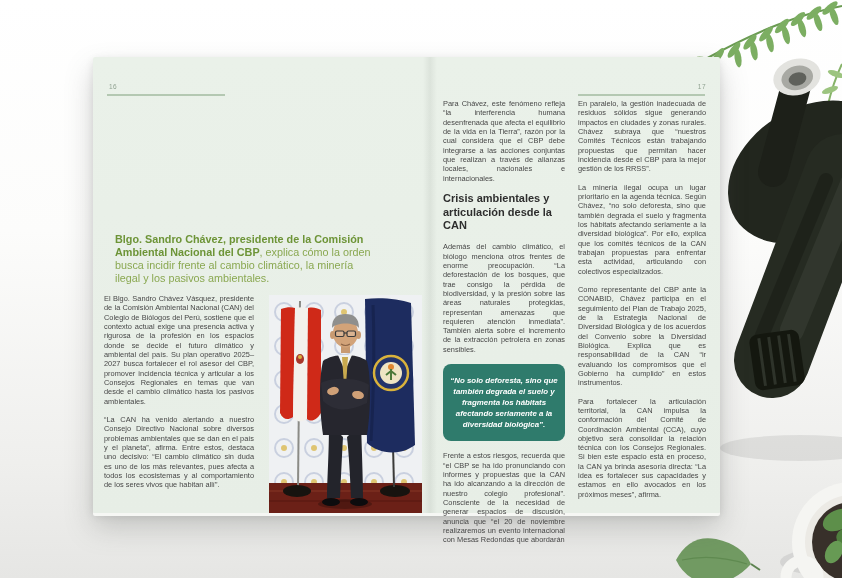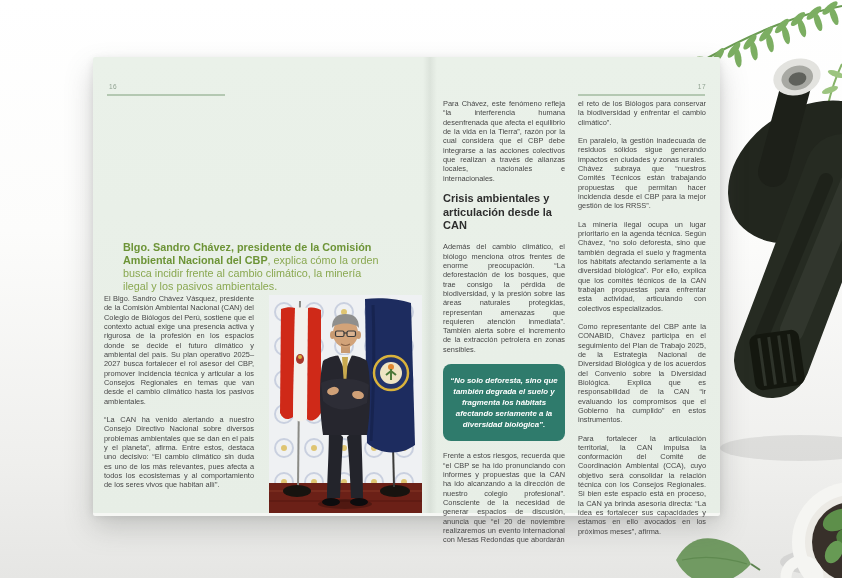--- a/index.html
+++ b/index.html
@@ -14,21 +14,21 @@
   .spine{position:absolute;left:330px;top:0;width:14px;height:100%;
          background:linear-gradient(90deg,rgba(0,0,0,0) 0%,rgba(60,70,60,.08) 50%,rgba(0,0,0,0) 100%);}
   .page{position:absolute;top:0;height:456px;}
   .page-left{left:0;width:337px;}
   .page-right{left:337px;width:290px;}
   .pagenum{position:absolute;font-size:6.5px;color:#90a291;letter-spacing:.5px;}
   .rule{position:absolute;height:2px;background:#b4c8b2;}
   .title{position:absolute;left:14px;top:54px;width:254px;margin:0;
          font-size:24.5px;line-height:1.05;font-weight:bold;font-style:italic;
          color:#2e5d9e;letter-spacing:-.3px;}
-  .subtitle{position:absolute;left:14px;top:168px;width:256px;margin:16px;
+  .subtitle{position:absolute;left:14px;top:168px;width:256px;margin:8px;
             font-size:10.8px;line-height:1.21;color:#8aa851;}
   .subtitle b{color:#6d9437;}
   .bodytext{font-size:7.4px;line-height:1.26;color:#474747;text-align:justify;}
   .bodytext p{margin:0 0 9px 0;}
   .lp-body{position:absolute;left:0;top:237px;width:150px;margin-left:11px;}
   .photo{position:absolute;left:176px;top:238px;width:153px;height:218px;overflow:hidden;}
   .col1{position:absolute;left:13px;top:42px;width:122px;}
   .col2{position:absolute;left:148px;top:42px;width:128px;}
   .subhead{font-size:11px;font-weight:bold;color:#2e2e2e;margin:0 0 9px 0;line-height:1.25;text-align:left;}
   .quotebox{background:#2f7b6c;color:#fff;margin:10px 0 10px 0;padding:11px 7px;
@@ -195,29 +195,28 @@
           </g>
         </svg>
       </div>
     </div>
 
     <div class="page page-right">
       <span class="pagenum" style="left:258px;top:26px;width:18px;text-align:right;">17</span>
       <div class="rule" style="left:148px;top:37px;width:127px;"></div>
 
       <div class="col1 bodytext">
-        <p>Para Chávez, este fenómeno refleja “la interferencia humana desenfrenada que afecta el equilibrio de la vida en la Tierra”, razón por la cual considera que el CBP debe integrarse a las acciones colectivos que realizan a través de alianzas locales, nacionales e internacionales.</p>
+        <p>Para Chávez, este fenómeno refleja “la interferencia humana desenfrenada que afecta el equilibrio de la vida en la Tierra”, razón por la cual considera que el CBP debe integrarse a las acciones conjuntas que realizan a través de alianzas locales, nacionales e internacionales.</p>
         <p class="subhead">Crisis ambientales y articulación desde la CAN</p>
         <p>Además del cambio climático, el biólogo menciona otros frentes de enorme preocupación. “La deforestación de los bosques, que trae consigo la pérdida de biodiversidad, y la presión sobre las áreas naturales protegidas, representan amenazas que requieren atención inmediata”. También alerta sobre el incremento de la extracción petrolera en zonas sensibles.</p>
         <div class="quotebox">“No solo deforesta, sino que también degrada el suelo y fragmenta los hábitats afectando seriamente a la diversidad biológica”.</div>
         <p>Frente a estos riesgos, recuerda que “el CBP se ha ido pronunciando con informes y propuestas que la CAN ha ido alcanzando a la dirección de nuestro colegio profesional”. Consciente de la necesidad de generar espacios de discusión, anuncia que “el 20 de noviembre realizaremos un evento internacional con Mesas Redondas que abordarán</p>
       </div>
 
       <div class="col2 bodytext">
-        <p>el reto de los Biólogos para conservar la biodiversidad y enfrentar el cambio climático”.</p>
         <p>En paralelo, la gestión inadecuada de residuos sólidos sigue generando impactos en ciudades y zonas rurales. Chávez subraya que “nuestros Comités Técnicos están trabajando propuestas que permitan hacer incidencia desde el CBP para la mejor gestión de los RRSS”.</p>
         <p>La minería ilegal ocupa un lugar prioritario en la agenda técnica. Según Chávez, “no solo deforesta, sino que también degrada el suelo y fragmenta los hábitats afectando seriamente a la diversidad biológica”. Por ello, explica que los comités técnicos de la CAN trabajan propuestas para enfrentar esta actividad, articulando con colectivos especializados.</p>
         <p>Como representante del CBP ante la CONABID, Chávez participa en el seguimiento del Plan de Trabajo 2025, de la Estrategia Nacional de Diversidad Biológica y de los acuerdos del Convenio sobre la Diversidad Biológica. Explica que es responsabilidad de la CAN “ir evaluando los compromisos que el Gobierno ha cumplido” en estos instrumentos.</p>
         <p>Para fortalecer la articulación territorial, la CAN impulsa la conformación del Comité de Coordinación Ambiental (CCA), cuyo objetivo será consolidar la relación técnica con los Consejos Regionales. Si bien este espacio está en proceso, la CAN ya brinda asesoría directa: “La idea es fortalecer sus capacidades y estamos en ello avocados en los próximos meses”, afirma.</p>
       </div>
     </div>
   </div>
 </div>
 
 </body></html>

